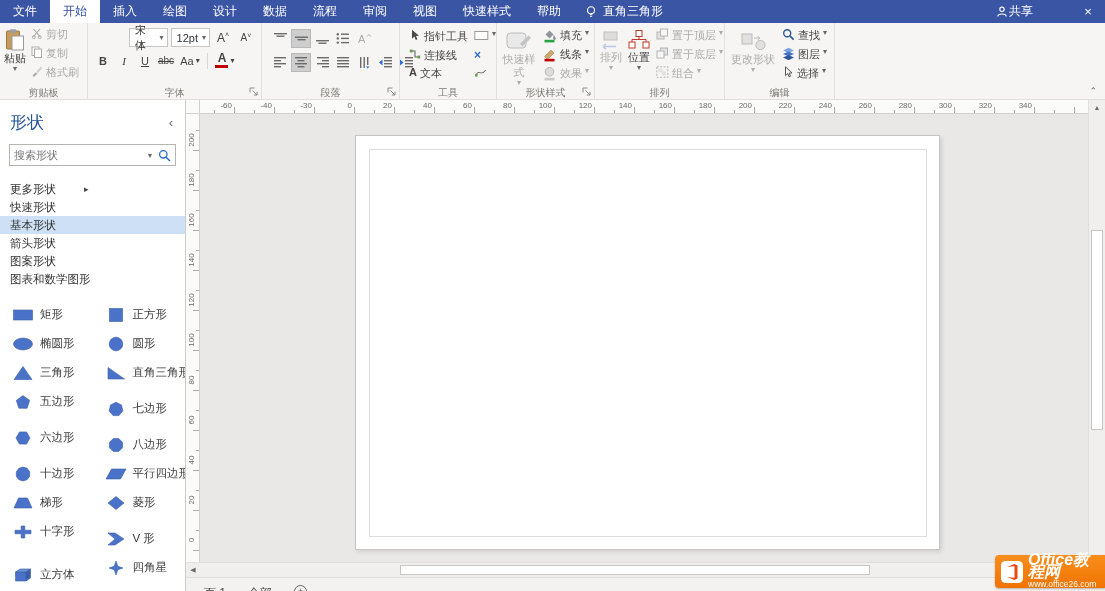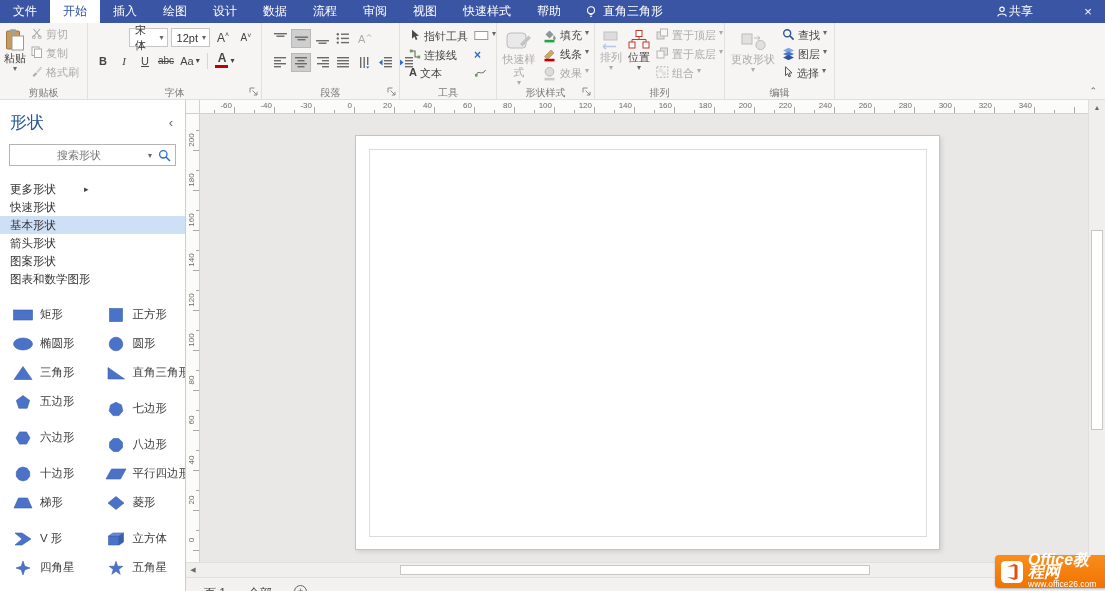--- a/index.html
+++ b/index.html
@@ -41,21 +41,21 @@
   .vsep{width:1px;height:16px;background:#d8d6d3;margin:0 3px;}
   .fc-A{font-weight:bold;font-size:12px;line-height:11px;color:#444;}
   .fc-bar{width:13px;height:3px;margin-top:1px;}
   .ribbon-collapse{position:absolute;right:8px;bottom:3px;font-size:9px;color:#666;z-index:21;}
 
   
   .shapes-panel{position:absolute;top:100px;left:0;width:186px;bottom:0;background:#fff;
                 border-right:1px solid #cfcdcb;box-sizing:border-box;overflow:hidden;z-index:10;}
   .panel-title{font-size:17px;color:var(--panel-title-blue,#2a579a);padding:11px 10px 4px 10px;display:flex;align-items:center;}
   .panel-collapse{margin-left:auto;color:#666;font-size:13px;padding-right:2px;}
-  .searchbox{margin:6px 9px 10px 9px;height:20px;border:1px solid #b6b4b1;display:flex;align-items:center;background:#fff;padding-left:43px;}
+  .searchbox{margin:6px 9px 10px 9px;height:20px;border:1px solid #b6b4b1;display:flex;align-items:center;background:#fff;}
   .searchbox input{flex:1;border:none;outline:none;font-size:11px;padding:0 4px;color:#555;min-width:0;
                    font-family:"Liberation Sans","DejaVu Sans",sans-serif;background:transparent;}
   .searchbox .caret{font-size:8px;color:#666;padding:0 4px;}
   .searchbox .mag{padding:0 4px 0 2px;display:flex;align-items:center;border-left:0;}
   .cat-list{margin-top:14px;}
   .cat-item{height:18px;display:flex;align-items:center;padding-left:10px;font-size:11.5px;color:#333;white-space:nowrap;}
   .cat-item.selected{background:var(--selected-bg,#cde0f6);}
   .cat-arrow{margin-left:28px;font-size:9px;color:#444;}
   .stencil{margin-top:12px;display:flex;flex-wrap:wrap;}
   .stencil-item{width:50%;height:29px;display:flex;align-items:center;gap:6px;padding-left:12px;box-sizing:border-box;
@@ -728,20 +728,28 @@
         </span>
         <span>梯形</span>
       </div>
       <div class="stencil-item">
         <span class="ic">
           <svg width="22" height="16" viewBox="0 0 22 16" style="fill:var(--accent-blue,#4a72c8);stroke:var(--accent-blue-dark,#3a5ea8);stroke-width:0.6">
             <polygon points="11,1.5 19,8 11,14.5 3,8"></polygon>
           </svg>
         </span>
         <span>菱形</span>
+      </div>
+      <div class="stencil-item">
+        <span class="ic">
+          <svg width="22" height="16" viewBox="0 0 22 16" style="fill:var(--accent-blue,#4a72c8);stroke:var(--accent-blue-dark,#3a5ea8);stroke-width:0.6">
+            <polygon points="9.2,2 12.8,2 12.8,6.2 19,6.2 19,9.8 12.8,9.8 12.8,14 9.2,14 9.2,9.8 3,9.8 3,6.2 9.2,6.2"></polygon>
+          </svg>
+        </span>
+        <span>十字形</span>
       </div>
       <div class="stencil-item gap-top">
         <span class="ic">
           <svg width="22" height="16" viewBox="0 0 22 16" style="fill:var(--accent-blue,#4a72c8);stroke:var(--accent-blue-dark,#3a5ea8);stroke-width:0.6">
             <polygon points="3,2 10,2 19,8 10,14 3,14 10,8"></polygon>
           </svg>
         </span>
         <span>V 形</span>
       </div>
       <div class="stencil-item gap-top">

